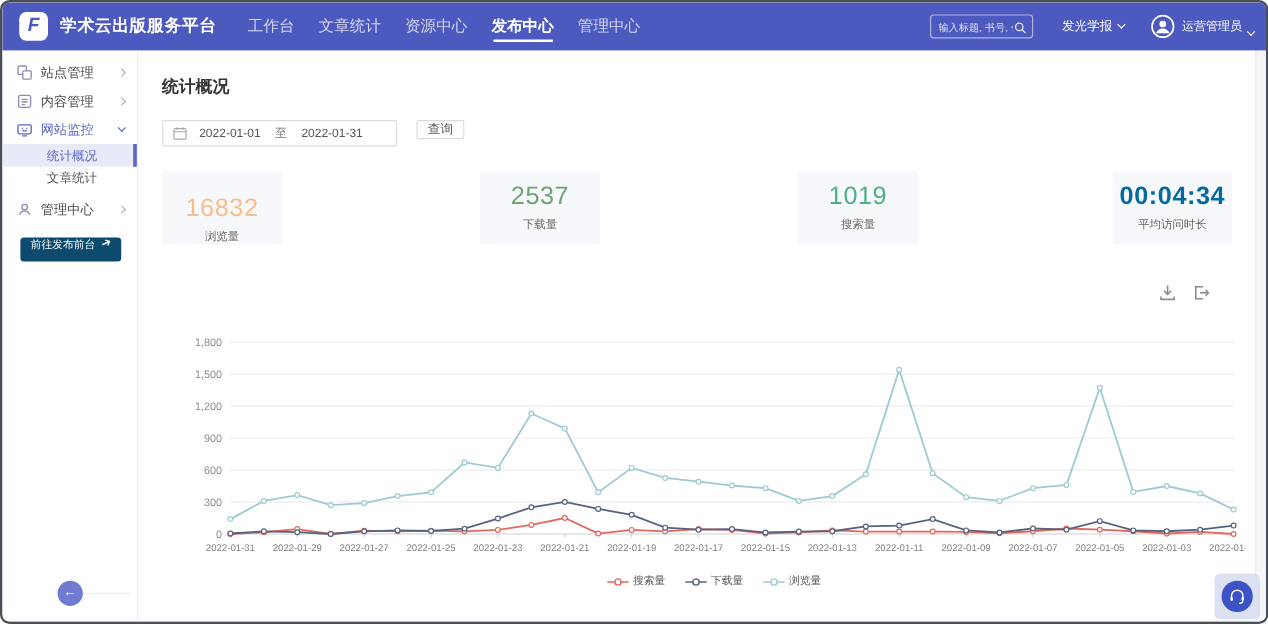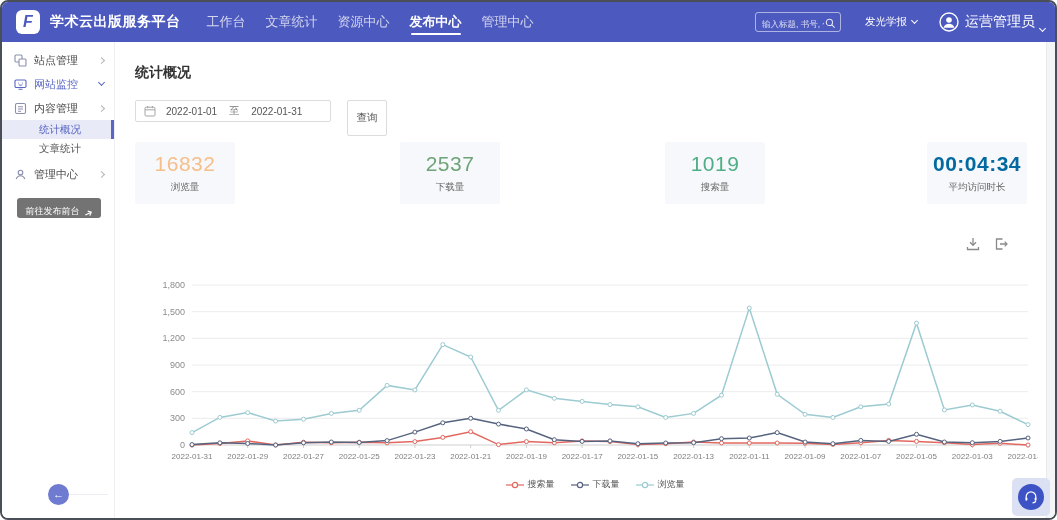--- a/index.html
+++ b/index.html
@@ -28,54 +28,54 @@
              color:#fff; font-size:8.5px; padding:0 16px 0 6px; font-family:inherit;}
   .search-box input::placeholder{ color:rgba(255,255,255,.8); }
   .search-box svg{ position:absolute; right:4px; top:4.5px; }
   .journal-select{ display:flex; align-items:center; color:#fff; font-size:10.5px;
              margin-left:24px; cursor:pointer; white-space:nowrap;}
   .chev{ display:inline-block; width:5px; height:5px; border-right:1.2px solid currentColor;
          border-bottom:1.2px solid currentColor; transform:rotate(45deg); margin-left:5px;
          margin-top:-3px;}
   .chev-right{ transform:rotate(-45deg); margin-top:0;}
   .avatar{ margin-left:22px; width:20px; height:20px; cursor:pointer;}
-  .user-sel{ display:flex; align-items:flex-end; color:#fff; font-size:14px; margin-left:6px;
+  .user-sel{ display:flex; align-items:flex-end; color:#fff; font-size:10px; margin-left:6px;
              cursor:pointer; white-space:nowrap;}
 
   
   .sidebar{ position:absolute; left:0; top:40px; width:113px; bottom:0; background:#fff;
             border-right:1px solid #efeff3; z-index:5;}
   .menu{ padding-top:6px; }
   .m-item{ display:flex; align-items:center; height:24px; padding:0 10px 0 12px;
            font-size:11px; color:#4a4a4a; cursor:pointer;font-family:Liberation Serif, serif; }
   .m-item .mi{ width:13px; height:13px; margin-right:7px; color:#8a8fae; flex:none; display:flex; align-items:center;}
   .m-item .chev{ margin-left:auto; color:#b3b3bd; }
   .m-item.active{ color:#5A66C5; }
   .m-item.active .mi{ color:#5A66C5; }
   .m-item.active .chev{ color:#5A66C5; }
   .sub-item{ display:flex; align-items:center; height:19px; padding-left:37px; font-size:10.5px;
              color:#555; cursor:pointer; }
   .sub-item.selected{ background:#E8EAF7; color:#5A66C5; border-right:3px solid #5A66C5; }
-  .cta-btn{ margin:12px 13px 0 15px; height:20px; background:#737373; border-radius:3px;
-            color:#fff; font-size:9px; display:flex; align-items:flex-end; justify-content:center;
+  .cta-btn{ margin:12px 13px 0 15px; height:20px; background:#0c4a6e; border-radius:3px;
+            color:#fff; font-size:9px; display:flex; align-items:flex-start; justify-content:center;
             gap:4px; cursor:pointer; }
   .sidebar-divider{ position:absolute; left:58px; right:6px; bottom:23px; height:1px; background:#ededf3; }
   .collapse-btn{ position:absolute; left:46px; bottom:13px; width:21px; height:21px; border-radius:50%;
             background:#6F7BD0; color:#fff; font-size:11px; line-height:21px; text-align:center;
             cursor:pointer; }
 
   
   .main{ position:absolute; left:113px; top:40px; right:0; bottom:0; background:#fff; }
   .page-title{ position:absolute; left:20px; top:22px; font-size:14px; font-weight:bold; color:#333; }
   .date-range{ position:absolute; left:20px; top:58px; width:196px; height:22px;
             border:1px solid #dcdcdc; border-radius:2px; display:flex; align-items:center;
             font-size:10px; color:#555; cursor:pointer;}
   .date-range .cal{ margin:0 10px 0 8px; display:flex;}
   .date-range .sep{ margin:0 12px; color:#777;}
-  .query-btn{ position:absolute; left:232px; top:58px; width:40px; height:36px; border:1px solid #dcdcdc;
+  .query-btn{ position:absolute; left:232px; top:58px; width:40px; height:16px; border:1px solid #dcdcdc;
             border-radius:2px; background:#fff; font-size:10.5px; color:#555; cursor:pointer;
             display:flex; align-items:center; justify-content:center; }
   .stat-card{ position:absolute; top:100px; width:100px; height:62px; background:#F7F8FB;
             border-radius:2px; display:flex; flex-direction:column; align-items:center;
             justify-content:center; }
   .stat-value{ font-size:21px; letter-spacing:.5px; }
   .stat-label{ font-size:9.5px; color:#666; margin-top:5px; }
   .chart-tools{ position:absolute; top:194px; left:850px; display:flex; gap:12px; }
   .tool-icon{ cursor:pointer; display:flex; }
   .chart-wrap{ position:absolute; left:37px; top:232px; width:886px; height:200px; }
@@ -138,45 +138,45 @@
       <div class="m-item">
         <span class="mi">
           <svg width="13" height="13" viewBox="0 0 13 13" fill="none" stroke="currentColor" stroke-width="1.1">
             <rect x="1" y="1" width="7" height="7" rx="1"></rect>
               <rect x="5" y="5" width="7" height="7" rx="1" fill="#fff"></rect>
           </svg>
           </span>
         <span>站点管理</span>
         <span class="chev chev-right"></span>
       </div>
+      <div class="m-item">
+        <span class="mi">
+          <svg width="13" height="13" viewBox="0 0 13 13" fill="none" stroke="currentColor" stroke-width="1.1">
+            <rect x="1.5" y="1.5" width="10" height="10" rx="1.5"></rect>
+            <line x1="4" y1="4.8" x2="9" y2="4.8"></line>
+              <line x1="4" y1="7" x2="9" y2="7"></line>
+              <line x1="4" y1="9.2" x2="7" y2="9.2"></line>
+          </svg>
+          </span>
+        <span>内容管理</span>
+        <span class="chev chev-right"></span>
+      </div>
       <div class="m-item active">
         <span class="mi">
           <svg width="13" height="13" viewBox="0 0 13 13" fill="none" stroke="currentColor" stroke-width="1.1">
             <rect x="1" y="2" width="11" height="7.5" rx="1.2"></rect>
             <circle cx="4.7" cy="5" r="0.5" fill="currentColor" stroke="none"></circle>
             <circle cx="8.3" cy="5" r="0.5" fill="currentColor" stroke="none"></circle>
             <path d="M4.7 6.6q1.8 1.4 3.6 0"></path>
             <line x1="4.5" y1="11.2" x2="8.5" y2="11.2"></line>
           </svg>
           </span>
         <span>网站监控</span>
         <span class="chev"></span>
       </div>
-      <div class="m-item">
-        <span class="mi">
-          <svg width="13" height="13" viewBox="0 0 13 13" fill="none" stroke="currentColor" stroke-width="1.1">
-            <rect x="1.5" y="1.5" width="10" height="10" rx="1.5"></rect>
-            <line x1="4" y1="4.8" x2="9" y2="4.8"></line>
-              <line x1="4" y1="7" x2="9" y2="7"></line>
-              <line x1="4" y1="9.2" x2="7" y2="9.2"></line>
-          </svg>
-          </span>
-        <span>内容管理</span>
-        <span class="chev chev-right"></span>
-      </div>
       <div class="sub-item selected">
         <span>统计概况</span>
       </div>
       <div class="sub-item">
         <span>文章统计</span>
       </div>
       <div class="m-item" style="margin-top:4px;">
         <span class="mi">
           <svg width="13" height="13" viewBox="0 0 13 13" fill="none" stroke="currentColor" stroke-width="1.1">
             <circle cx="6.5" cy="4.6" r="2.3"></circle>
@@ -209,21 +209,21 @@
           <line x1="3.6" y1="1" x2="3.6" y2="3.2"></line>
             <line x1="8.4" y1="1" x2="8.4" y2="3.2"></line>
         </svg>
         </span>
       <span>2022-01-01</span>
       <span class="sep">至</span>
       <span>2022-01-31</span>
     </div>
     <button class="query-btn">查询</button>
 
-    <div class="stat-card" style="left:20px;">
+    <div class="stat-card" style="left:20px;justify-content:flex-end;">
       <div class="stat-value" style="color: rgb(245, 190, 138);">16832</div>
       <div class="stat-label">浏览量</div>
     </div>
     <div class="stat-card" style="left:285px;">
       <div class="stat-value" style="color: rgb(110, 164, 119);">2537</div>
       <div class="stat-label">下载量</div>
     </div>
     <div class="stat-card" style="left:550px;">
       <div class="stat-value" style="color: rgb(79, 174, 133);">1019</div>
       <div class="stat-label">搜索量</div>

